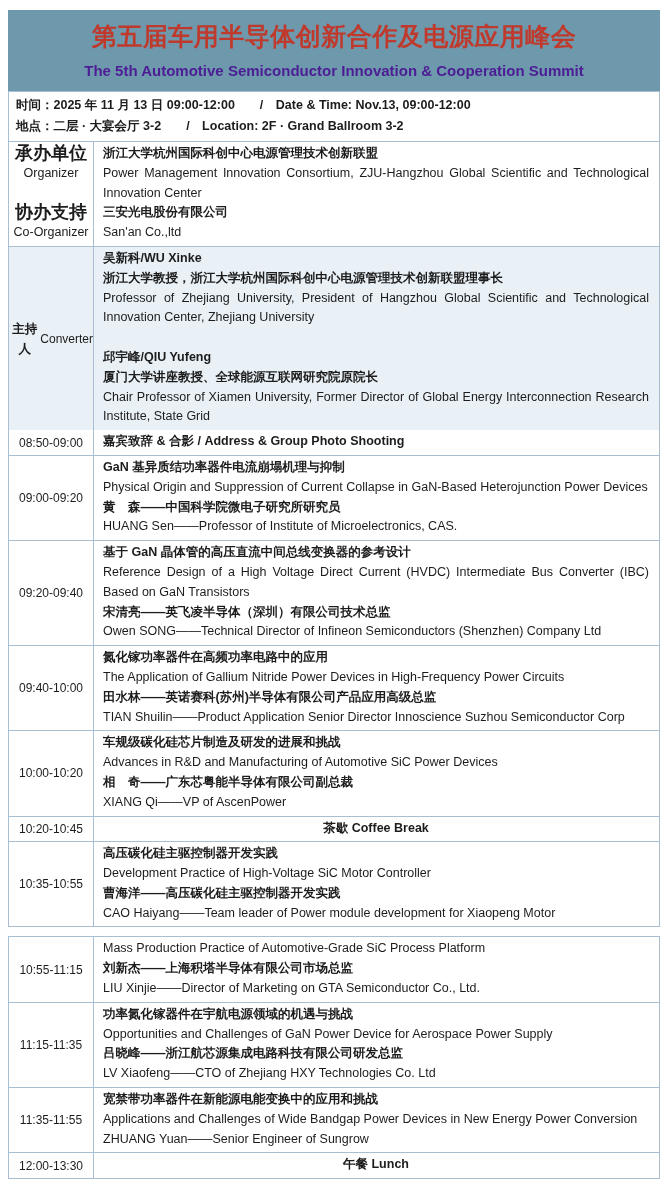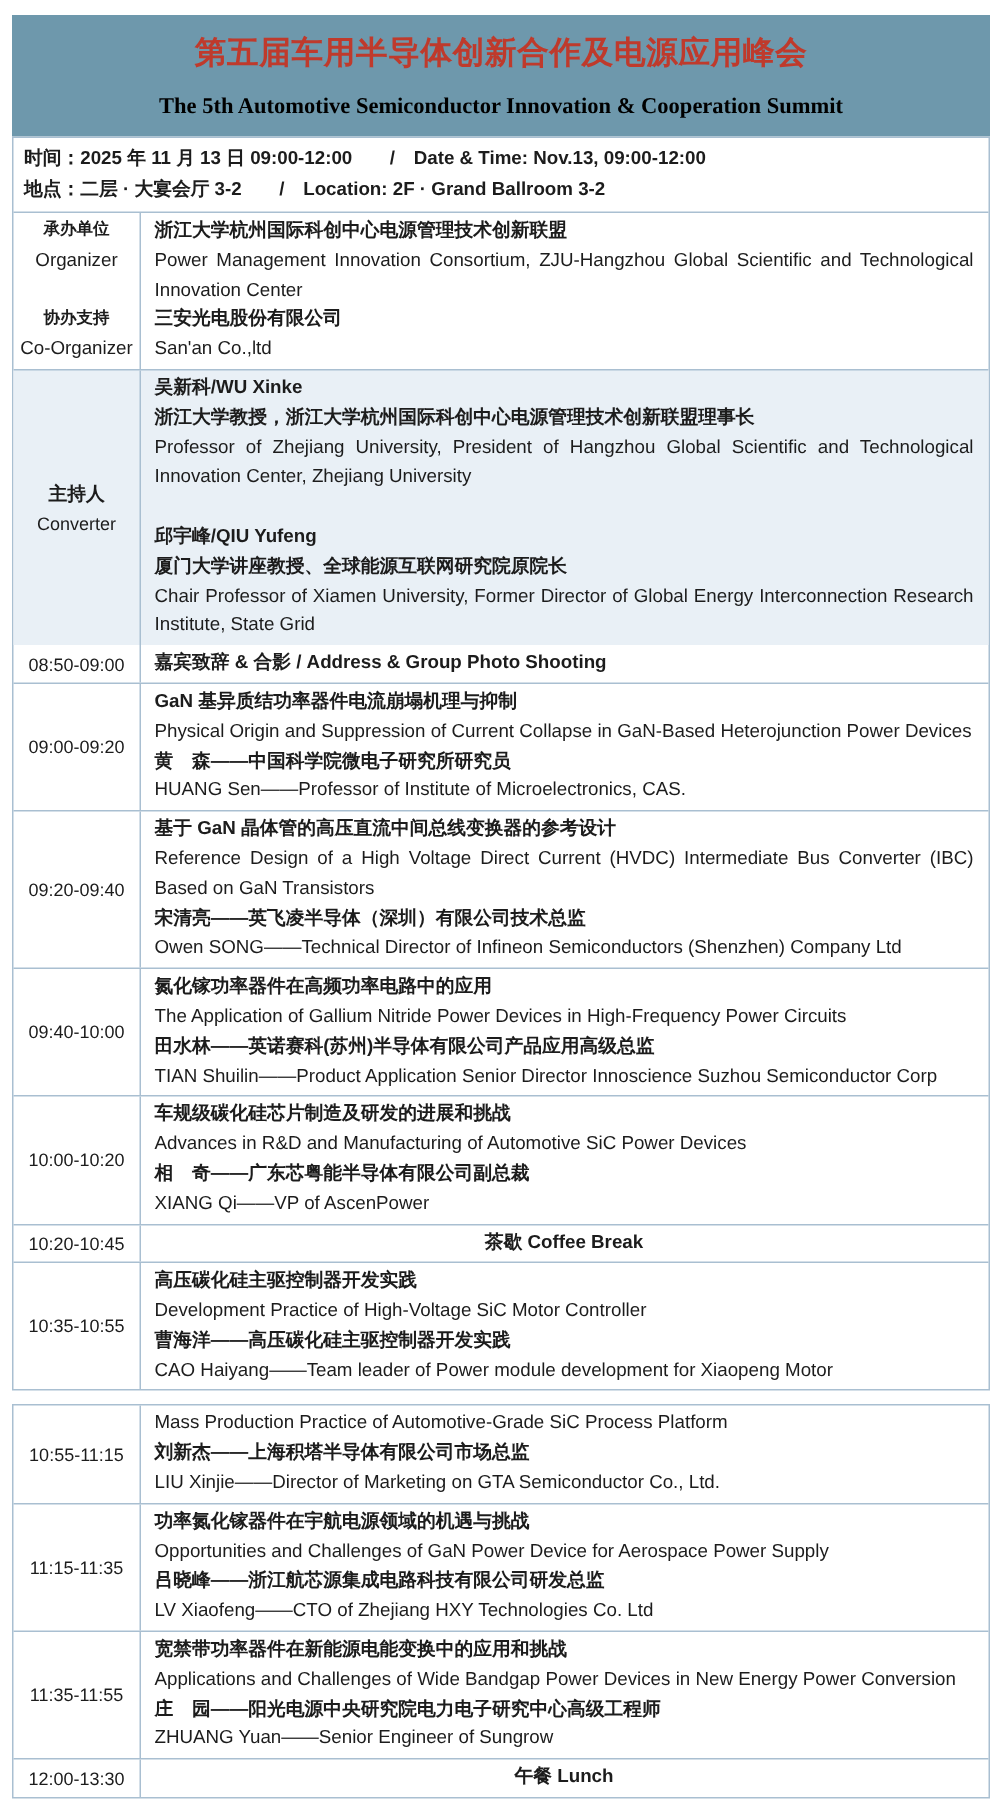--- a/index.html
+++ b/index.html
@@ -5,23 +5,23 @@
   :root{
     --hdr-bg:#6e98ac; --title-red:#bf3a2c; --bd:#a9bfd1; --mod-bg:#e9f0f6; --ink:#1c1c1c;
   }
   html,body{margin:0;padding:0;background:#ffffff;}
   body{width:668px;font-family:"Liberation Sans","DejaVu Sans",sans-serif;color:var(--ink);
        -webkit-font-smoothing:antialiased;}
   .page{box-sizing:border-box;width:668px;min-height:1202px;padding:10px 8px 14px 8px;}
 
   
   .hdr{background:var(--hdr-bg);text-align:center;padding:8px 4px 9px 4px;}
-  .hdr .title-cn{color:var(--title-red);font-weight:bold;font-size:21px;line-height:30px;
+  .hdr .title-cn{color:var(--title-red);font-weight:bold;font-size:25px;line-height:30px;
                  letter-spacing:.5px;padding:3px 0 8px 0;}
-  .hdr .title-en{color:#000000;font-weight:bold;font-size:15px;line-height:20px;padding:2px 0 1px 0;font-family:Liberation Serif, serif;}
+  .hdr .title-en{color:#4c1d95;font-weight:bold;font-size:15px;line-height:20px;padding:2px 0 1px 0;}
 
   
   .tbl{border:1px solid var(--bd);}
   .tbl + .tbl{margin-top:9px;}
   .row{display:flex;align-items:stretch;}
   .row + .row{border-top:1px solid var(--bd);}
   .full{display:block;padding:3px 7px 4px 7px;}
   .meta-line{font-weight:bold;font-size:12.5px;line-height:21px;}
 
   .cell{box-sizing:border-box;}
@@ -31,24 +31,24 @@
 
   .line{font-size:12.5px;line-height:19.8px;}
   .line.cn{font-weight:bold;font-size:12.5px;}
   .line.en{font-weight:normal;}
   .line.enj{font-weight:normal;text-align:justify;}
   .line.sp{min-height:19.8px;}
 
   
   .side.grid{padding-top:2px;}
   .side.grid .line{text-align:center;}
-  .side.grid .line.cn{font-size:11px;}
-
-  
-  .side.mid{display:flex;flex-direction:column;justify-content:center;align-items:center;}
+  .side.grid .line.cn{font-size:18px;}
+
+  
+  .side.mid{display:flex;justify-content:center;align-items:center;}
   .side.mid .lab-cn{font-weight:bold;font-size:12.5px;line-height:20px;}
   .side.mid .lab-en{font-size:12px;line-height:20px;}
   .row.moderator{background:var(--mod-bg);}
 
   .cell.content.center{display:flex;flex-direction:column;justify-content:center;text-align:center;}
   .cell.content.plain{display:flex;flex-direction:column;justify-content:flex-end;}
   .time-txt{font-size:12px;line-height:16px;}
 </style>
 </head>
 <body>
@@ -198,21 +198,20 @@
           <div class="line en">LV Xiaofeng——CTO of Zhejiang HXY Technologies Co. Ltd</div>
         </div>
       </div>
       <div class="row session">
         <div class="cell side mid">
           <div class="time-txt">11:35-11:55</div>
         </div>
         <div class="cell content">
           <div class="line cn">宽禁带功率器件在新能源电能变换中的应用和挑战</div>
           <div class="line enj">Applications and Challenges of Wide Bandgap Power Devices in New Energy Power Conversion</div>
-          <div class="line cn">庄　园——阳光电源中央研究院电力电子研究中心高级工程师</div>
           <div class="line en">ZHUANG Yuan——Senior Engineer of Sungrow</div>
         </div>
       </div>
       <div class="row session">
         <div class="cell side mid">
           <div class="time-txt">12:00-13:30</div>
         </div>
         <div class="cell content center">
           <div class="line cn">午餐  Lunch</div>
         </div>

